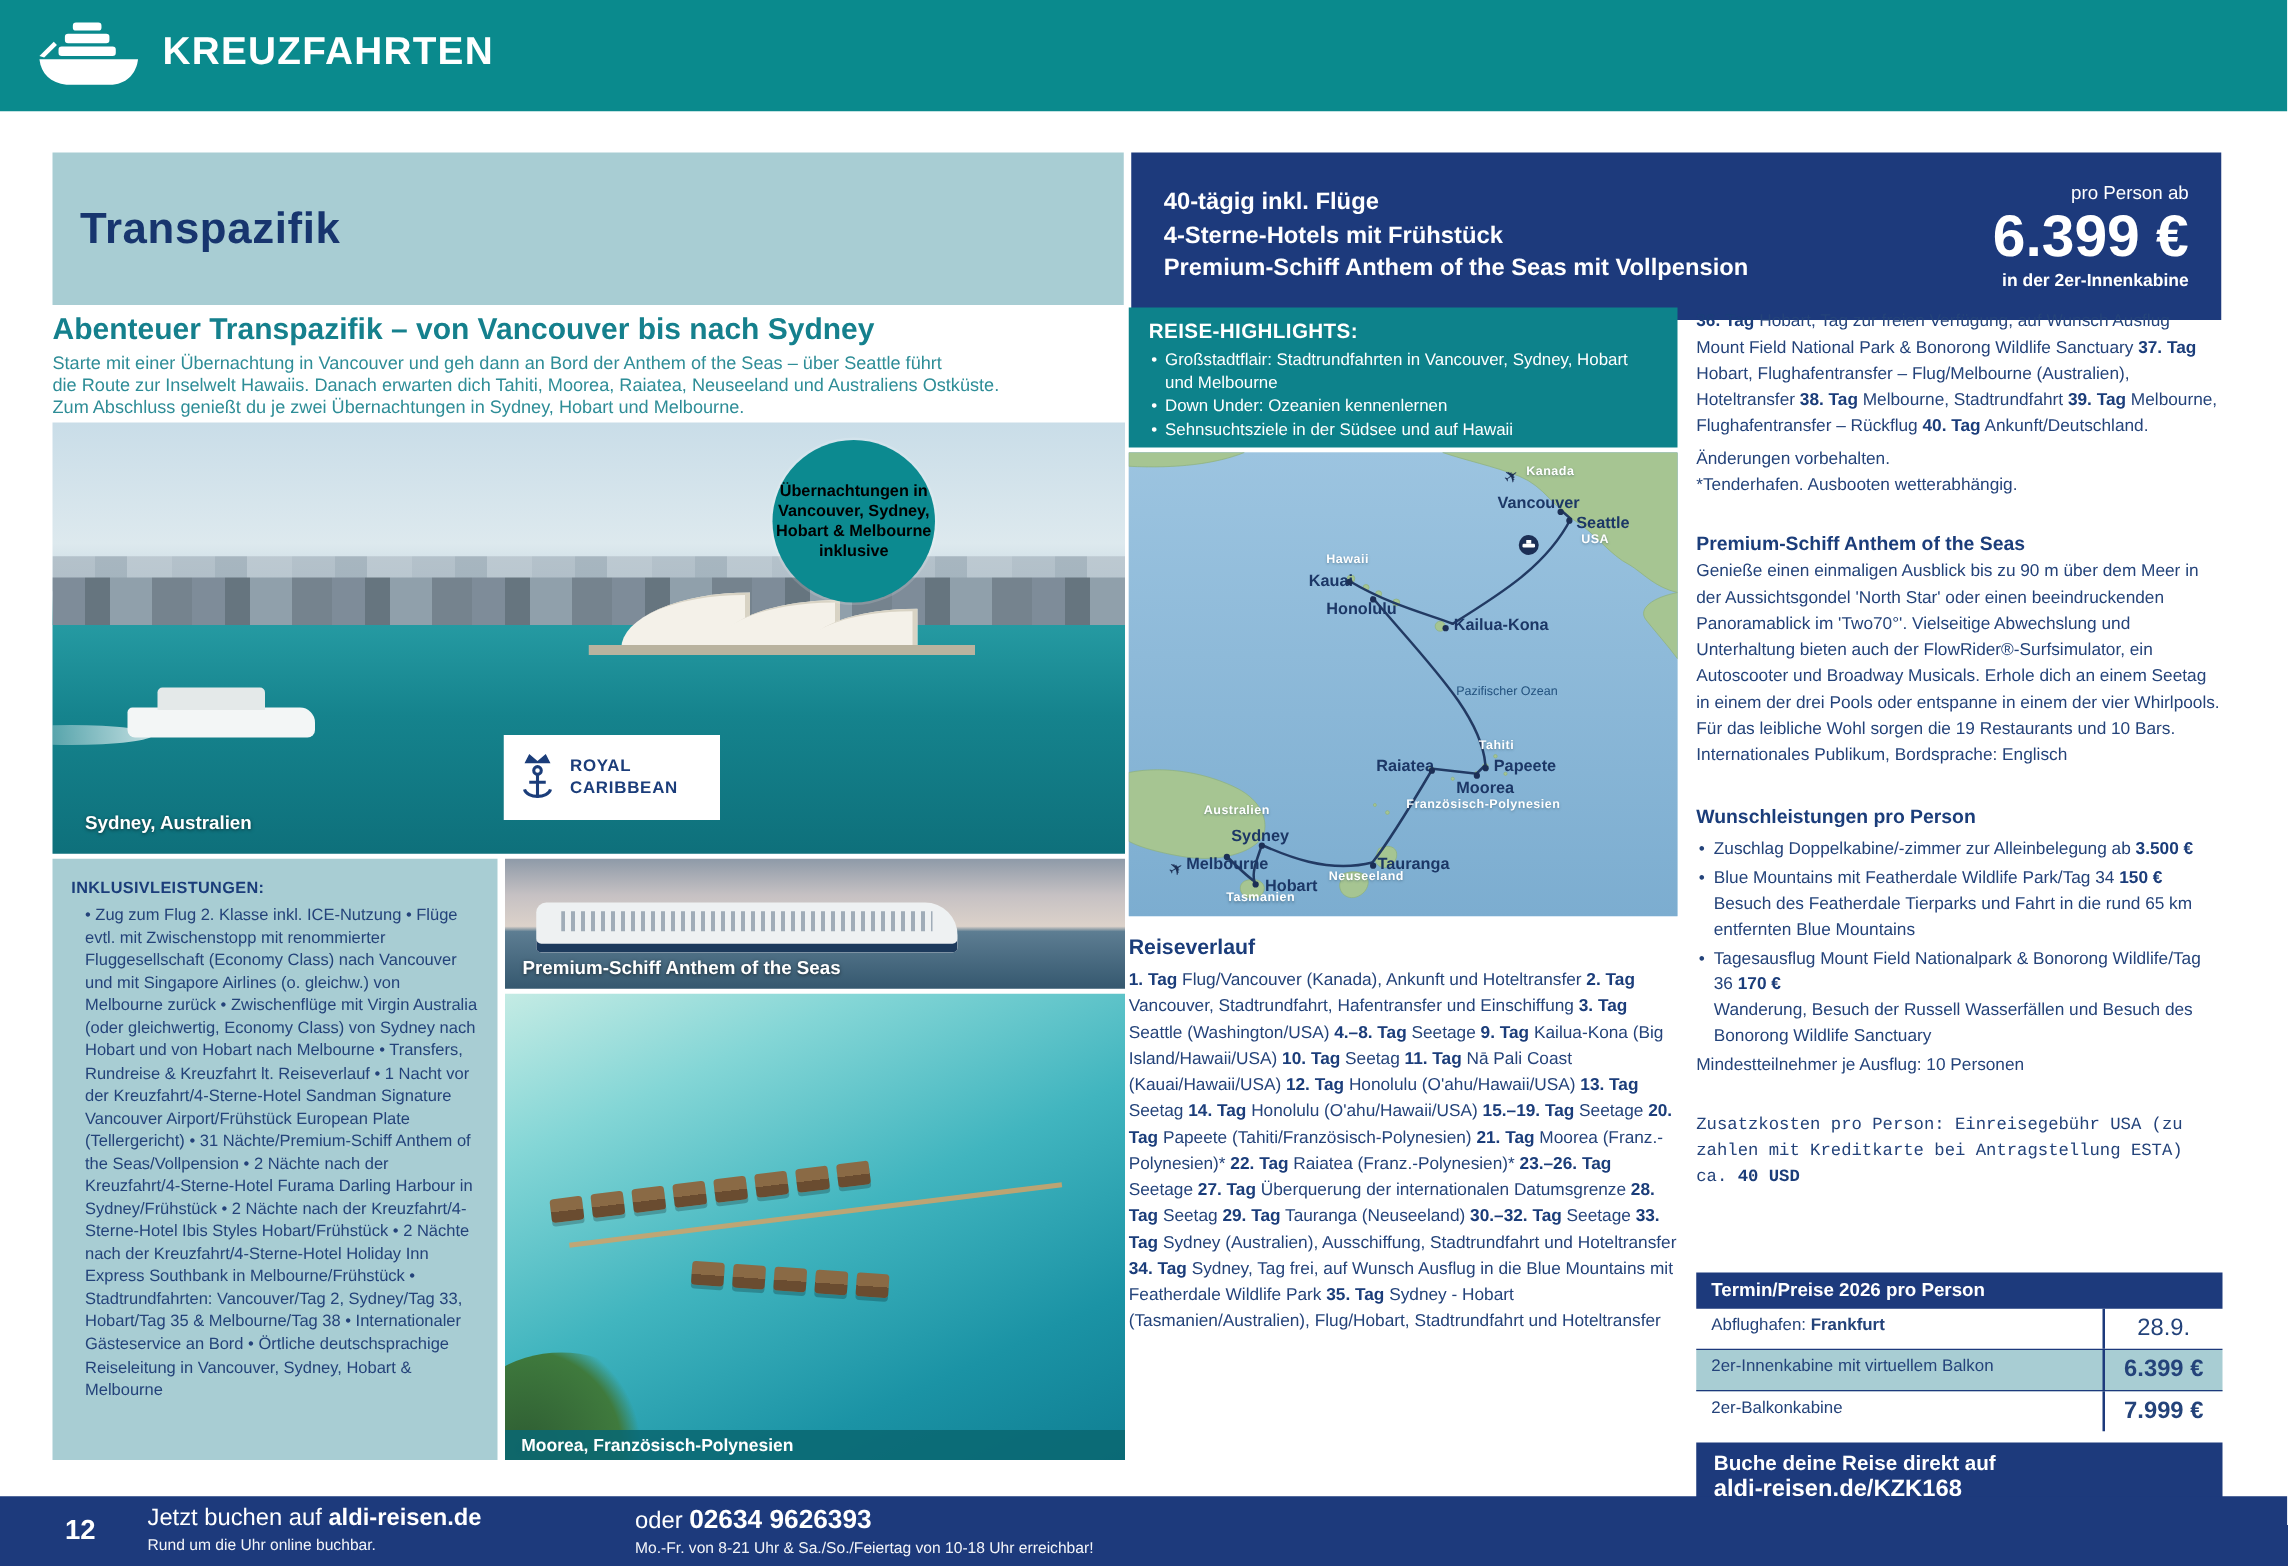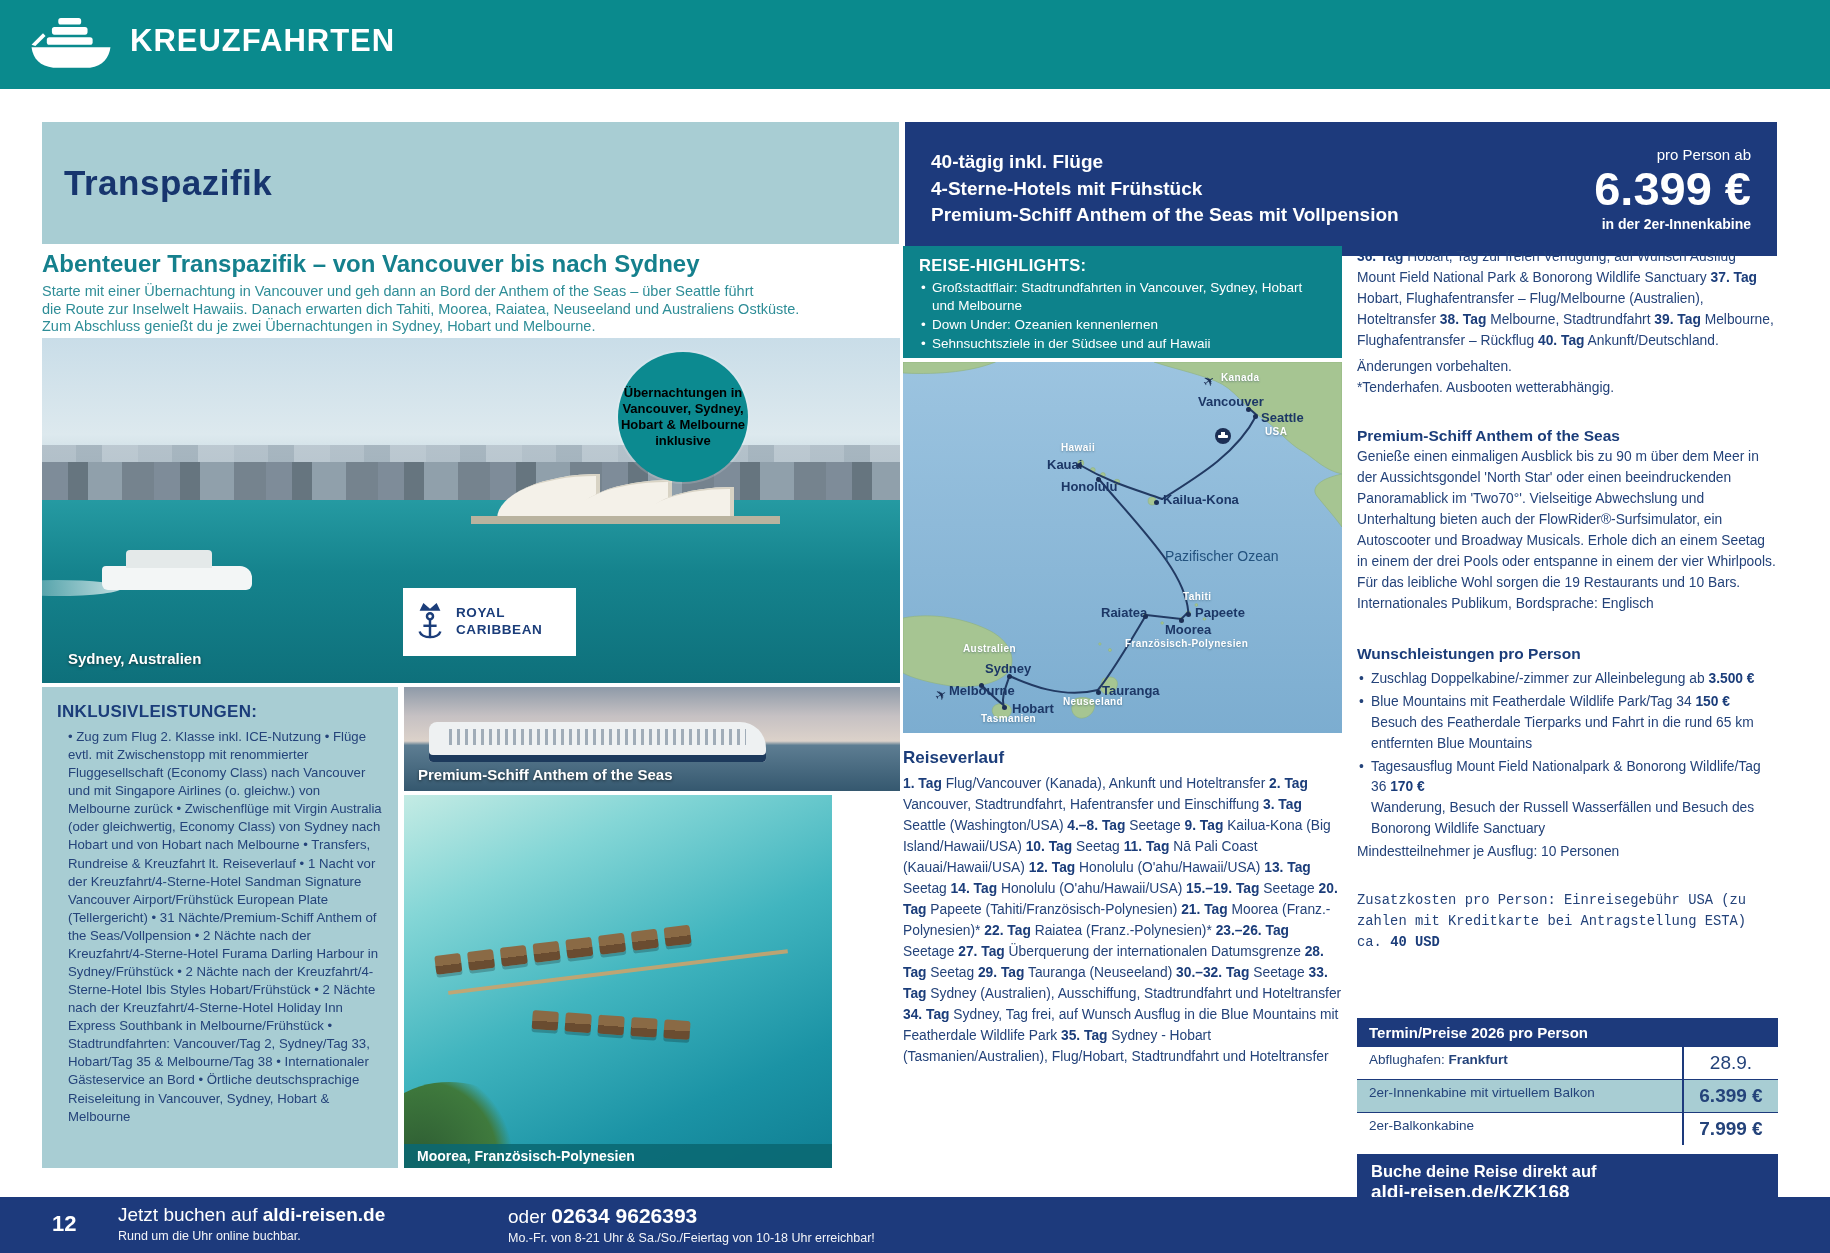--- a/index.html
+++ b/index.html
@@ -59,53 +59,53 @@
   .logo-txt{color:#1b3d7a;font-weight:bold;font-size:13.5px;line-height:1.25;letter-spacing:.6px;}
 
   .photo-ship{left:404px;top:687px;width:496px;height:104px;
      background:linear-gradient(180deg,#8e9aa8 0%,#c6c1c3 28%,#dcd2ca 52%,#5d7d92 56%,#35586f 100%);}
   .aship{position:absolute;left:5%;top:34%;width:68%;height:38%;}
   .aship .body{position:absolute;inset:0;background:#eef1f2;border-radius:8px 26px 4px 4px;
      box-shadow:inset 0 -7px 0 #1d3a5c;}
   .aship .win{position:absolute;left:6%;top:18%;width:88%;height:40%;
      background:repeating-linear-gradient(90deg,rgba(96,116,136,.55) 0 3px,transparent 3px 8px);}
 
-  .photo-moorea{left:404px;top:795px;width:428px;height:373px;
+  .photo-moorea{left:404px;top:795px;width:496px;height:373px;
      background:linear-gradient(155deg,#c4ebe4 0%,#84d6d6 22%,#41b5bf 50%,#1b93a5 78%,#0f7e92 100%);}
   .bungalows{position:absolute;left:7%;top:37%;width:88%;display:flex;gap:7px;transform:rotate(-7deg);}
   .bungalows.row2{left:30%;top:60%;width:60%;transform:rot ate(0);transform:rotate(4deg);}
   .bung{width:26px;height:19px;border-radius:3px;background:linear-gradient(#8a6a45 0 55%,#6a4c30 55%);
      box-shadow:0 3px 0 rgba(0,0,0,.22);}
   .walkway{position:absolute;left:10%;top:47%;width:80%;height:4px;background:#caa36b;transform:rotate(-7deg);opacity:.9;}
   .palms{position:absolute;left:-30px;bottom:-24px;width:150px;height:110px;border-radius:50%;
      background:radial-gradient(circle at 30% 70%,#2e5d33,#3f7a3d 60%,rgba(63,122,61,0) 72%);}
   .mcaption-bar{position:absolute;left:0;bottom:0;width:100%;height:24px;background:rgba(10,104,114,.88);
      color:#fff;font-weight:bold;font-size:14px;line-height:24px;padding-left:13px;box-sizing:border-box;}
 
   
   .inkbox{position:absolute;left:42px;top:687px;width:356px;height:481px;background:#a8cdd3;
      box-sizing:border-box;padding:15px 15px;}
-  .inkbox h3{margin:0 0 6px 0;font-size:17px;color:#1b3d7a;letter-spacing:.3px;}
+  .inkbox h3{margin:0 0 6px 0;font-size:13px;color:#1b3d7a;letter-spacing:.3px;}
   .inkbox .txt{font-size:13.2px;line-height:1.37;color:#24437a;margin-left:11px;}
 
   
   .hlbox{position:absolute;left:903px;top:246px;width:439px;height:112px;background:#0d828b;
      box-sizing:border-box;padding:10px 16px;color:#fff;}
   .hlbox h3{margin:0 0 4px 0;font-size:16.5px;letter-spacing:.3px;}
   .hlbox ul{list-style:none;margin:0;padding:0;font-size:13.5px;line-height:1.34;}
   .hlbox li{position:relative;padding-left:13px;margin-bottom:1px;}
   .hlbox li::before{content:"•";position:absolute;left:2px;}
 
   
   .map{position:absolute;left:903px;top:362px;width:439px;height:371px;background:#85b7d9;}
   .map svg{position:absolute;inset:0;width:100%;height:100%;}
   .ml{position:absolute;white-space:nowrap;}
   .ml.region{color:#fff;font-weight:bold;font-size:10px;text-shadow:0 1px 2px rgba(40,70,90,.45);letter-spacing:.4px;}
   .ml.city{color:#1c3766;font-weight:bold;font-size:13px;}
-  .ml.ocean{color:#23527e;font-size:14px;}
+  .ml.ocean{color:#23527e;font-size:10px;}
   .mdot{position:absolute;width:5px;height:5px;border-radius:50%;background:#1c2f55;}
   .mplane{position:absolute;color:#1c2f55;font-size:14px;line-height:1;}
   .mship{position:absolute;width:16px;height:16px;border-radius:50%;background:#1c2f55;}
   .mship i{position:absolute;left:3px;top:7px;width:10px;height:3px;background:#fff;border-radius:1px;}
   .mship b{position:absolute;left:6px;top:4px;width:4px;height:3px;background:#fff;}
 
   
   .itin-h{position:absolute;left:903px;top:748px;font-size:17px;font-weight:bold;color:#1b3d7a;}
   .itin{position:absolute;left:903px;top:774px;width:440px;font-size:13.8px;line-height:1.52;color:#24437a;}
   .itin b,.rcol b{color:#1b3d7a;}

